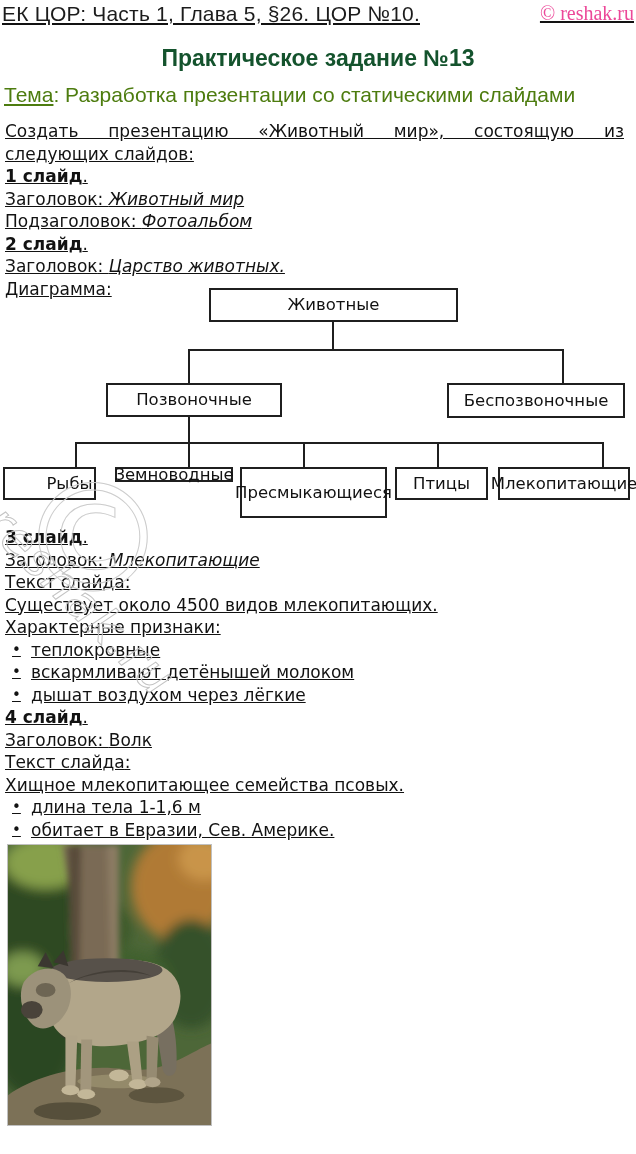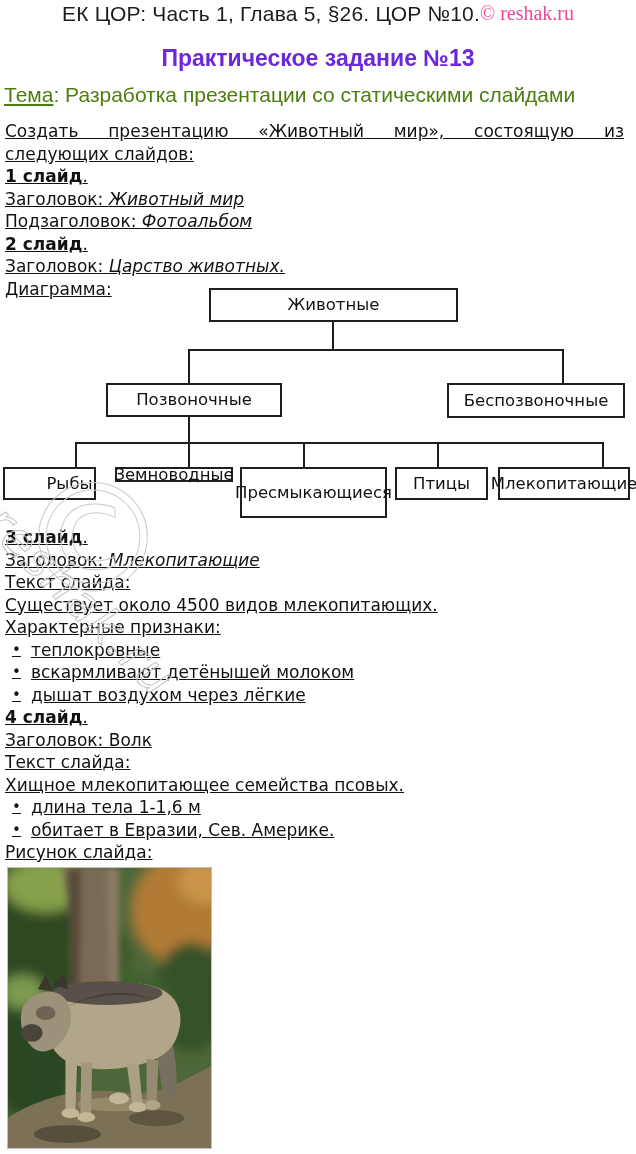--- a/index.html
+++ b/index.html
@@ -6,36 +6,37 @@
   .page{
     position:relative;
     width:636px;height:1154px;
     background:#ffffff;
     overflow:hidden;
     font-family:"DejaVu Sans",sans-serif;
     font-size:17px;line-height:22.5px;color:#121212;
   }
   
   .hdr{
-    display:flex;justify-content:center;align-items:flex-start;
+    display:flex;justify-content:space-between;align-items:flex-start;
     padding:1px 2px 0 2px;
+    text-decoration:underline;
   }
   .hdr-left{
     font-family:"Liberation Sans",sans-serif;
     font-size:21px;line-height:25px;color:#1c1c1c;letter-spacing:.2px;
   }
   .hdr-right{
     font-family:"Liberation Serif",serif;
     font-size:20px;line-height:25px;color:#ec4899;
   }
   
   .doc-title{
     margin-top:19px;text-align:center;
     font-family:"Liberation Sans",sans-serif;
-    font-weight:bold;font-size:23px;line-height:27px;color:#6d28d9;
+    font-weight:bold;font-size:23px;line-height:27px;color:#14532d;
   }
   .theme-line{
     margin-top:10px;padding-left:4px;
     font-family:"Liberation Sans",sans-serif;
     font-size:21px;line-height:26px;color:#4d7c0f;
   }
   .u{text-decoration:underline;}
   .i{font-style:italic;}
   .b{font-weight:bold;margin-top:44px;}
   .txt{padding:0 12px 0 5px;text-decoration:underline;}
@@ -153,21 +154,20 @@
     <div class="line"><span class="u">Текст слайда</span><span>:</span></div>
     <div class="line">Хищное млекопитающее семейства псовых.</div>
     <div class="bul">
         <span class="mark">•</span>
         <span>длина тела 1-1,6 м</span>
       </div>
     <div class="bul">
         <span class="mark">•</span>
         <span>обитает в Евразии, Сев. Америке.</span>
       </div>
-    <div class="line"><span class="u">Рисунок слайда</span><span>:</span></div>
   </div>
 
   <div class="photo-wrap">
     <svg viewBox="0 0 205 282" preserveAspectRatio="none">
       <defs>
         <filter id="blur6" x="-30%" y="-30%" width="160%" height="160%">
             <feGaussianBlur stdDeviation="6"></feGaussianBlur>
           </filter>
         <filter id="blur3" x="-30%" y="-30%" width="160%" height="160%">
             <feGaussianBlur stdDeviation="3"></feGaussianBlur>

